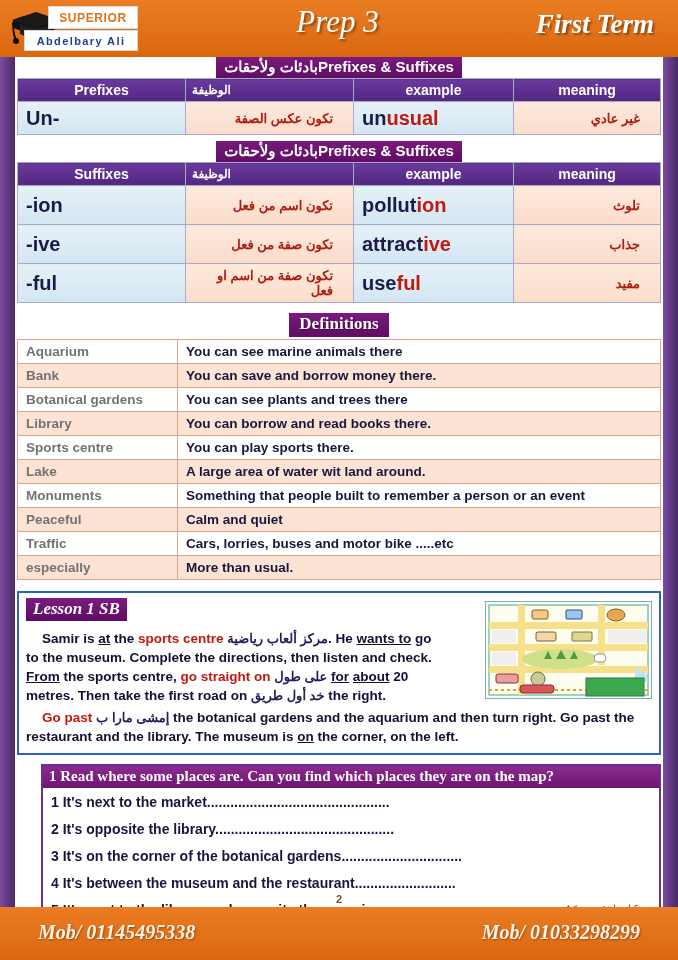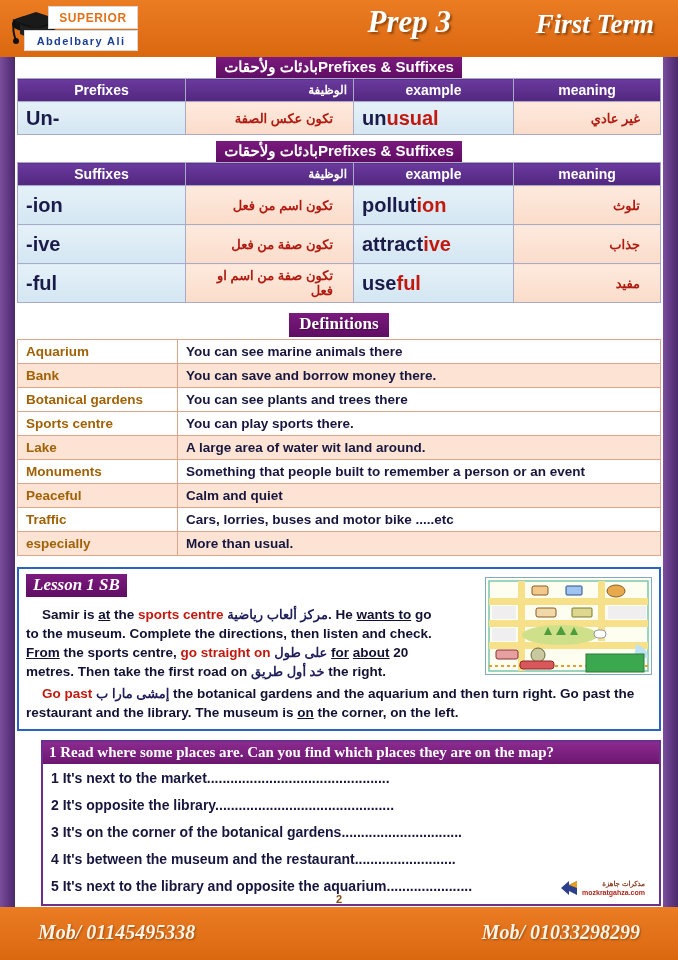--- a/index.html
+++ b/index.html
@@ -78,27 +78,27 @@
     display: flex; align-items: center; justify-content: center;
   }
   .logo-sub-row span {
     color: #1c3f94;
     font-weight: bold;
     font-size: 11px;
     letter-spacing: 1.4px;
   }
   .header-title {
     position: absolute;
-    left: 266px; top: 4px;
+    left: 245px; top: 4px;
     width: 185px;
-    text-align: right;
+    text-align: center;
     color: #ffffff;
     font-family: "Liberation Serif", serif;
     font-style: italic;
-    font-weight: bold;
+    font-weight: normal;
     font-size: 31px;
     text-shadow: 2px 2px 2px rgba(90,40,0,.55);
   }
   .header-term {
     position: absolute;
     right: 24px; top: 9px;
     color: #ffffff;
     font-family: "Liberation Serif", serif;
     font-style: italic;
     font-weight: bold;
@@ -175,21 +175,21 @@
     background: linear-gradient(180deg,#6b3a9e 0%, #52277f 100%);
     color: #ffffff;
     font-weight: bold;
     font-size: 14px;
     height: 22px;
     padding: 0 6px !important;
     text-align: center;
   }
   .hdr-cell.rtl {
     direction: rtl;
-    text-align: right;
+    text-align: left;
     font-size: 12px;
   }
   td.cell-blue {
     background: #dbeaf4;
     background: linear-gradient(180deg,#e6f1f8 0%, #d3e6f2 100%);
     padding: 3px 8px !important;
     font-size: 20px;
     font-weight: bold;
     color: #1b1b4a;
   }
@@ -232,21 +232,21 @@
     table-layout: fixed;
   }
   table.defs td {
     border: 1px solid #e0a48a;
     height: 21px;
     font-size: 13.5px;
     font-weight: bold;
     padding: 1px 8px;
     vertical-align: middle;
   }
-  table.defs td.term  { color: #a16207; width: 160px; }
+  table.defs td.term  { color: #737373; width: 160px; }
   table.defs td.desc  { color: #16163f; }
   table.defs tr.odd  td { background: #ffffff; }
   table.defs tr.even td { background: #fce3d4; }
 
   
   .lesson-box {
     margin-top: 11px;
     border: 2px solid #2b63c0;
     background: #ffffff;
     padding: 5px 7px 7px 7px;
@@ -445,20 +445,24 @@
             <td class="desc">You can see marine animals there</td>
           </tr>
           <tr class="even">
             <td class="term">Bank</td>
             <td class="desc"> You can save and borrow money there.</td>
           </tr>
           <tr class="odd">
             <td class="term">Botanical gardens</td>
             <td class="desc">You can see plants and trees there</td>
           </tr>
+          <tr class="even">
+            <td class="term">Library</td>
+            <td class="desc">You can borrow and read books there.</td>
+          </tr>
           <tr class="odd">
             <td class="term">Sports centre</td>
             <td class="desc">You can play sports there.</td>
           </tr>
           <tr class="even">
             <td class="term">Lake</td>
             <td class="desc">A large area of water wit land around.</td>
           </tr>
           <tr class="odd">
             <td class="term">Monuments</td>

